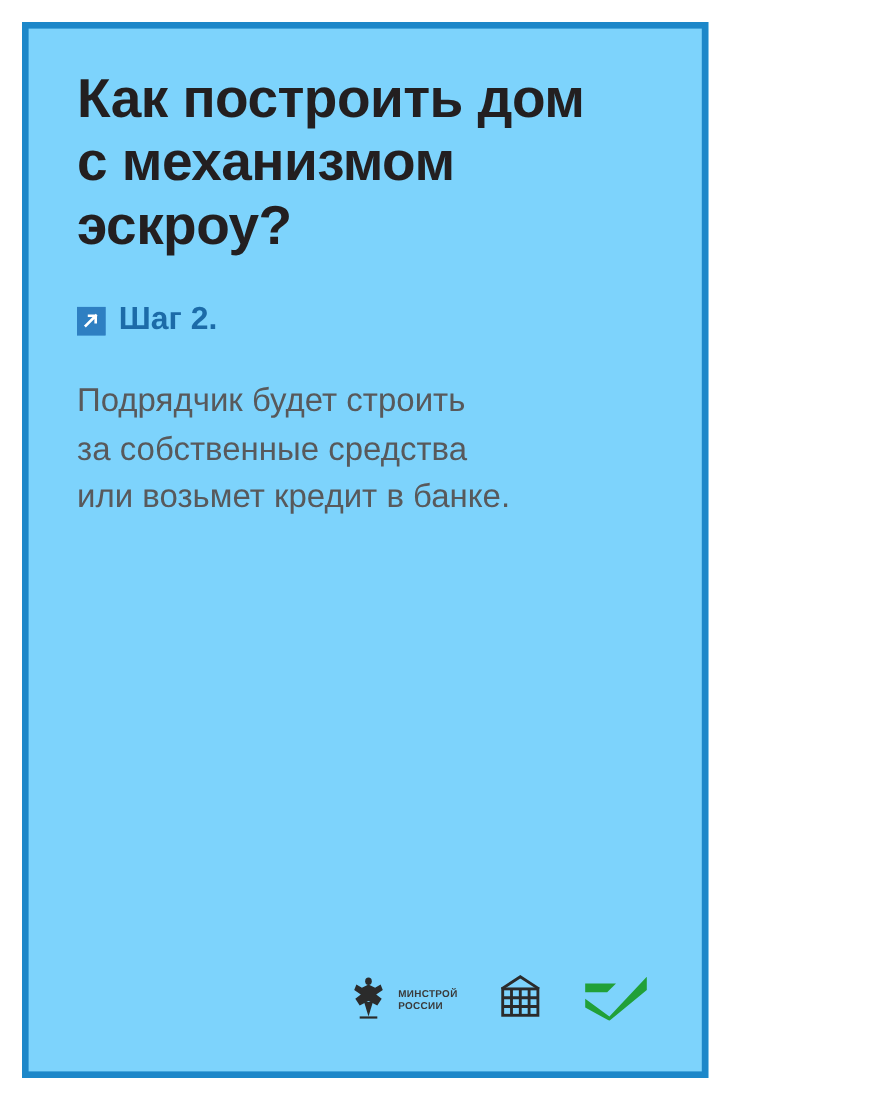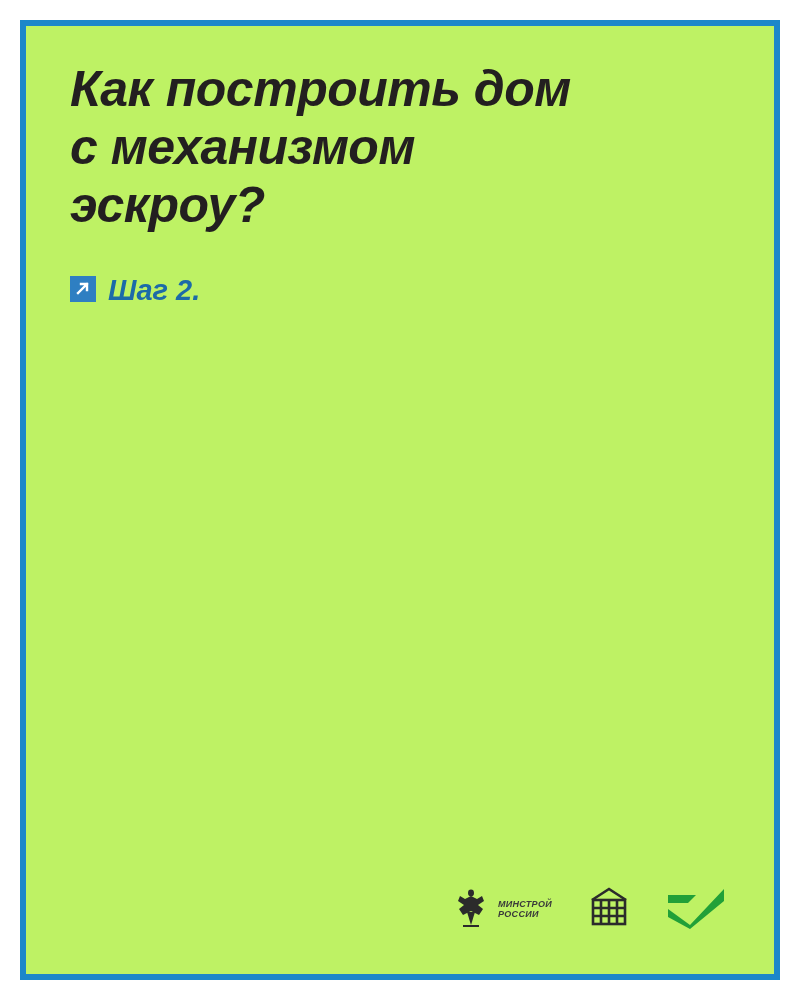--- a/index.html
+++ b/index.html
@@ -10,46 +10,45 @@
   body {
     width: 800px;
     height: 1000px;
     font-family: "Liberation Sans", sans-serif;
     overflow: hidden;
   }
   .card {
     position: absolute;
     left: 20px;
     top: 20px;
-    width: 760px;
+    width: 624px;
     height: 960px;
     box-sizing: border-box;
-    background: #bef264;
+    background: #7dd3fc;
     border: 6px solid #1c87c9;
     overflow: hidden;
-    font-style: italic;
   }
   .inner {
     position: absolute;
     left: 44px;
     top: 34px;
     right: 26px;
   }
   .title {
     font-size: 50px;
     line-height: 1.16;
     font-weight: bold;
     color: #231f20;
     letter-spacing: -0.5px;
     margin: 0;
     white-space: pre-line;
   }
   .step-row {
     display: flex;
-    align-items: flex-start;
+    align-items: flex-end;
     margin-top: 42px;
   }
   .step-icon {
     width: 26px;
     height: 26px;
     background: #2e7fc2;
     position: relative;
     flex: 0 0 auto;
     margin-right: 12px;
   }
@@ -119,20 +118,23 @@
       <span class="step-icon">
         <svg width="26" height="26" viewBox="0 0 26 26">
           <rect x="0" y="0" width="26" height="26" fill="#2e7fc2"></rect>
           <path d="M8 17 L17 8 M11 8 L17 8 L17 14" stroke="#ffffff" stroke-width="2.4" fill="none" stroke-linecap="square"></path>
         </svg>
       </span>
       <span class="step-label">Шаг 2.</span>
     </div>
 
 
+    <p class="para second">Подрядчик будет строить
+за собственные средства
+или возьмет кредит в банке.</p>
   </div>
 
   <div class="logos">
 
     <div class="logo">
       <span>
         <svg width="40" height="44" viewBox="0 0 40 44">
           <g fill="#2b2b2b">
             <ellipse cx="20" cy="8" rx="3" ry="3.4"></ellipse>
             <path d="M20 11 L26 14 L31 11 L33 16 L27 20 L32 24 L28 30 L20 26 L12 30 L8 24 L13 20 L7 16 L9 11 L14 14 Z"></path>

